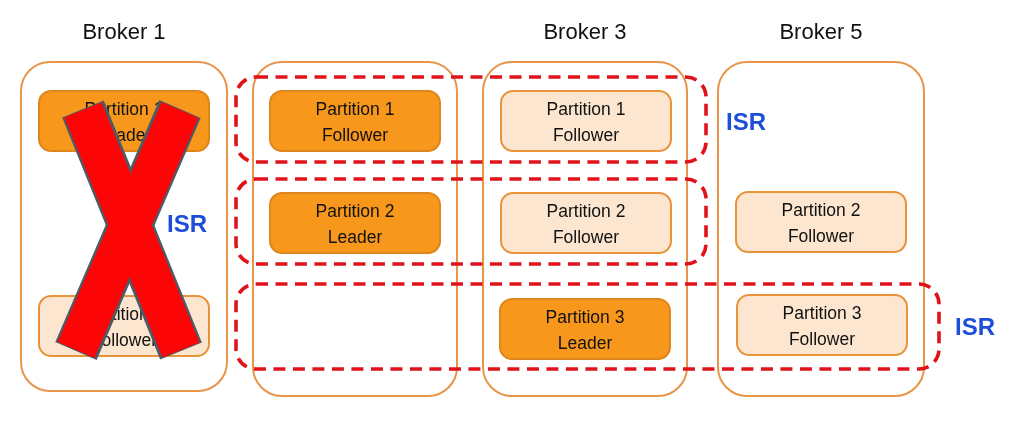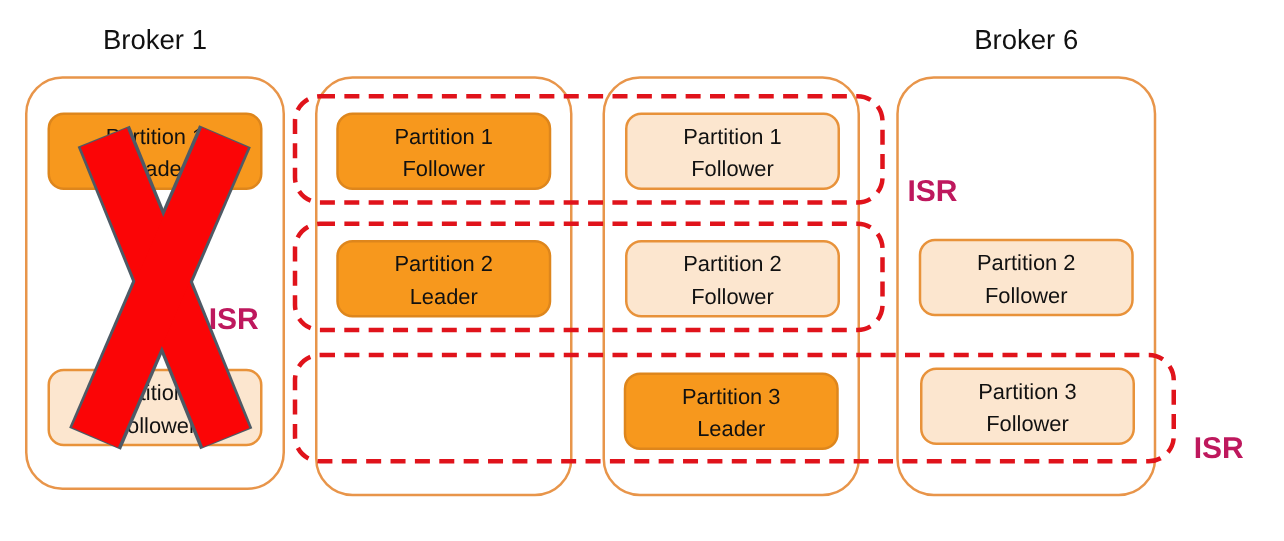--- a/index.html
+++ b/index.html
@@ -56,33 +56,33 @@
     left: 0; top: 0;
     width: 1027px; height: 433px;
     pointer-events: none;
   }
   .dash-layer { z-index: 3; }
   .x-layer { z-index: 5; }
   .isr-label {
     position: absolute;
     font-size: 24px;
     font-weight: bold;
-    color: #be185d;
+    color: #1d4ed8;
     z-index: 4;
     line-height: 26px;
-    margin-top: 32px;
   }
 </style>
 </head>
 <body>
 
 <div class="canvas">
 
   <div class="broker-title" style="left:20px; width:208px;text-align:center;">Broker 1</div>
-  <div class="broker-title" style="left:717px; width:208px;">Broker 6</div>
+  <div class="broker-title" style="left:482px; width:206px;">Broker 3</div>
+  <div class="broker-title" style="left:717px; width:208px;">Broker 5</div>
 
   <div class="broker" style="left:20px; width:208px;"></div>
   <div class="broker" style="left:252px; width:206px; height:336px;"></div>
   <div class="broker" style="left:482px; width:206px; height:336px;"></div>
   <div class="broker" style="left:717px; width:208px; height:336px;"></div>
 
   <div class="part solid" style="left:38px; top:90px;">
     <span class="pline">Partition 1</span>
     <span class="pline">Leader</span>
   </div>

